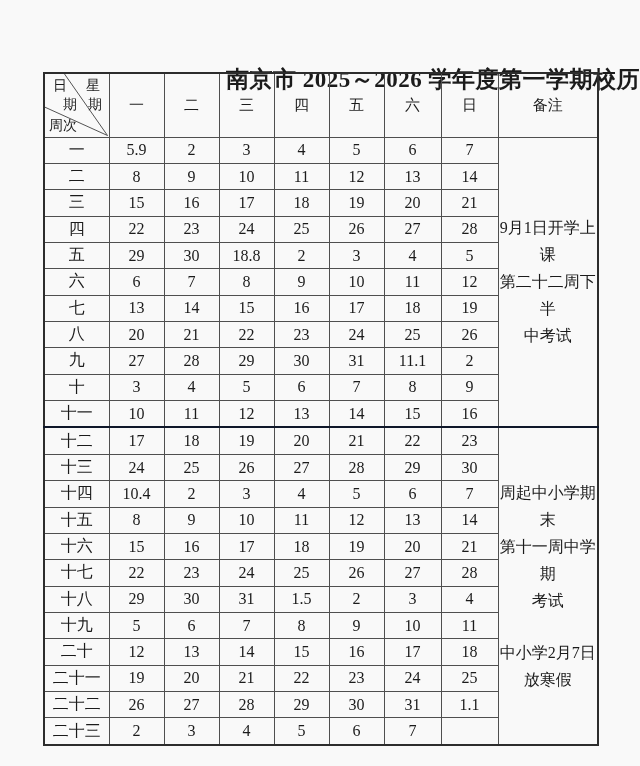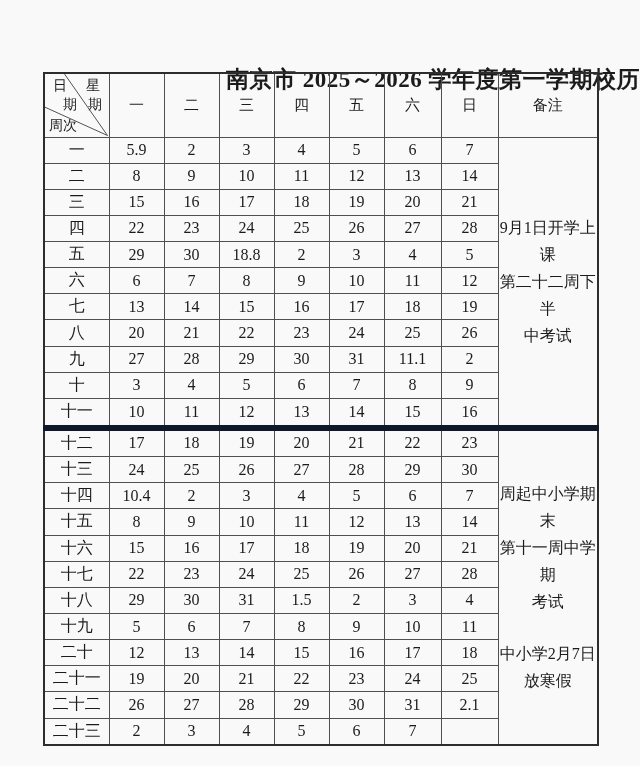--- a/index.html
+++ b/index.html
@@ -18,21 +18,21 @@
     width:554px;height:674px;
     border:2px solid #2d2d2d;
   }
   table.cal td{
     border:1px solid #4f4f4f;
     text-align:center;vertical-align:middle;
     font-size:16px;padding:0;overflow:hidden;
   }
   tr.head{height:64px}
   tr.head td{font-size:15px}
-  tr.divider td{border-top:6px solid #0f172a}
+  tr.divider td{border-top:2px solid #0f172a}
   td.week-label{font-size:15px}
   td.corner{position:relative}
   td.corner svg{position:absolute;left:0;top:0;width:100%;height:100%;display:block}
   td.corner span{position:absolute;font-size:14px;line-height:1}
   .c1l{left:8px;top:5px}
   .c1r{left:41px;top:5px}
   .c2l{left:18px;top:24px}
   .c2r{left:43px;top:24px}
   .c3{left:4px;top:45px}
   td.remark-cell{
@@ -310,21 +310,21 @@
           <td>25</td>
         </tr>
         <tr>
           <td class="week-label">二十二</td>
           <td>26</td>
           <td>27</td>
           <td>28</td>
           <td>29</td>
           <td>30</td>
           <td>31</td>
-          <td>2.1</td>
+          <td>1.1</td>
         </tr>
         <tr>
           <td class="week-label">二十三</td>
           <td>2</td>
           <td>3</td>
           <td>4</td>
           <td>5</td>
           <td>6</td>
           <td>7</td>
           <td></td>

